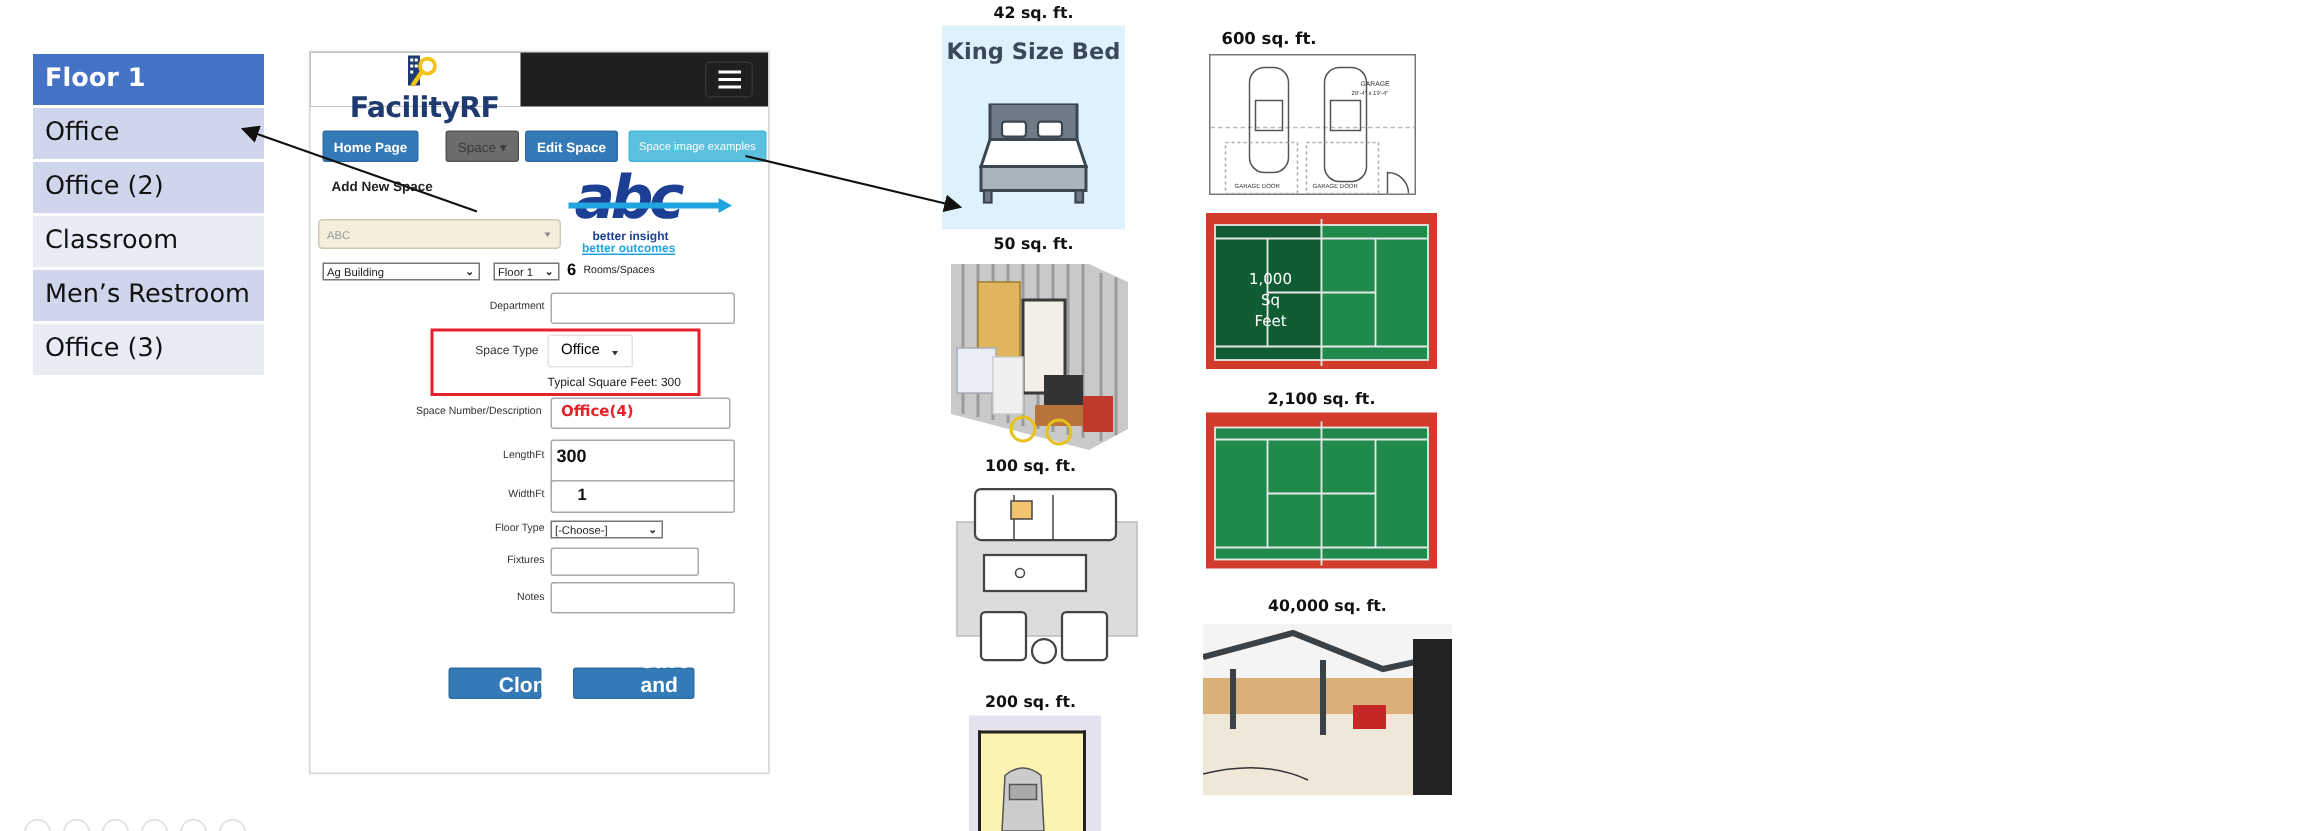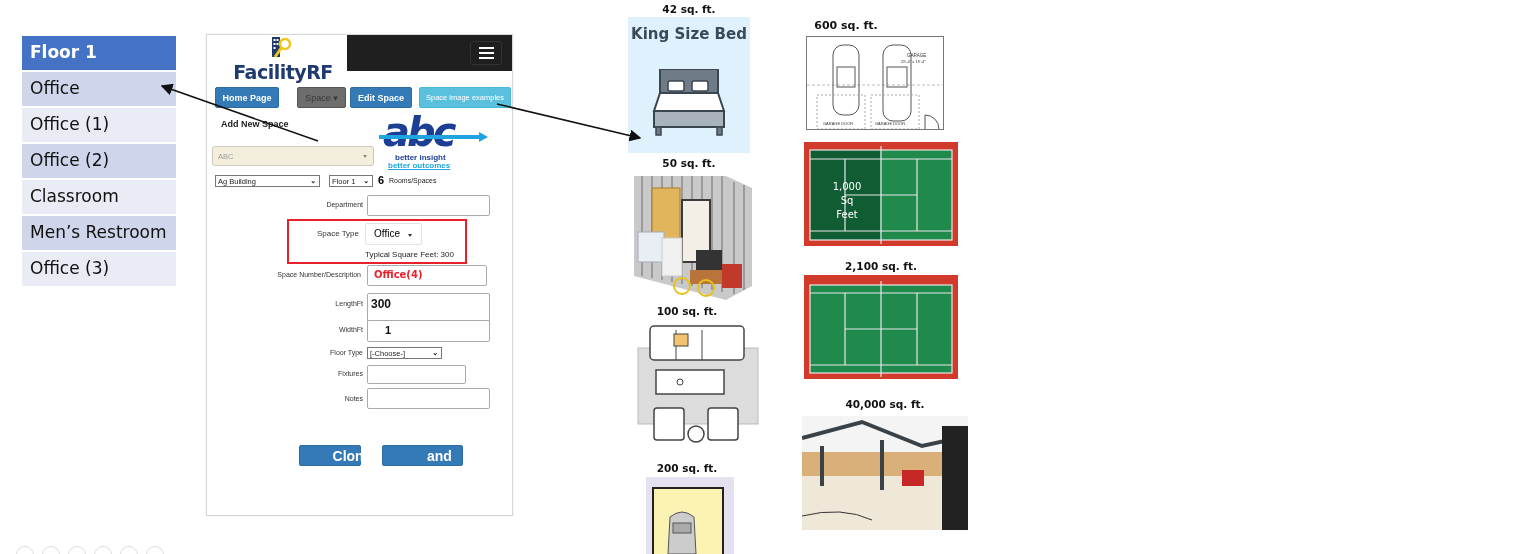--- a/index.html
+++ b/index.html
@@ -63,21 +63,20 @@
   .slide-controls span { width: 18px; height: 18px; border: 1px solid #ddd; border-radius: 50%; display: block; }
 
   svg.overlay { position: absolute; left: 0; top: 0; pointer-events: none; }
 </style>
 </head>
 <body>
 
 <div class="floor-list">
   <div class="floor-header">Floor 1</div>
   <div class="floor-item odd">Office</div>
-  <div class="floor-item even">Office (1)</div>
   <div class="floor-item odd">Office (2)</div>
   <div class="floor-item even">Classroom</div>
   <div class="floor-item odd">Men’s Restroom</div>
   <div class="floor-item even">Office (3)</div>
 </div>
 
 <div class="app">
   <div class="app-header">
     <div class="brand">
       <div class="brand-logo">

